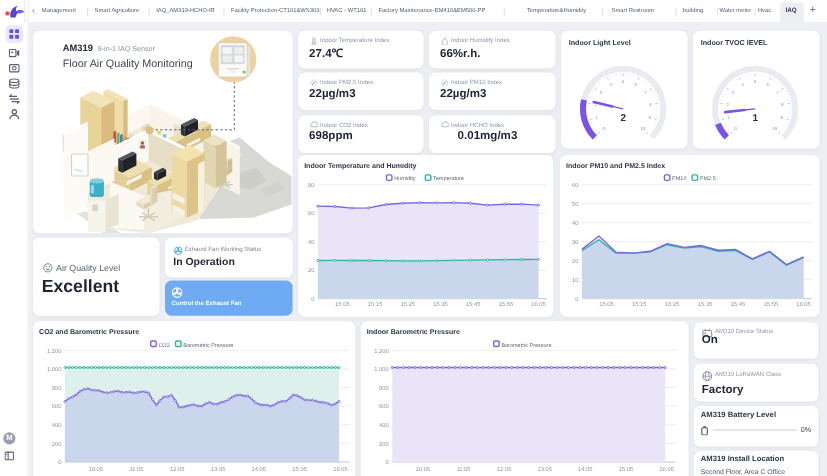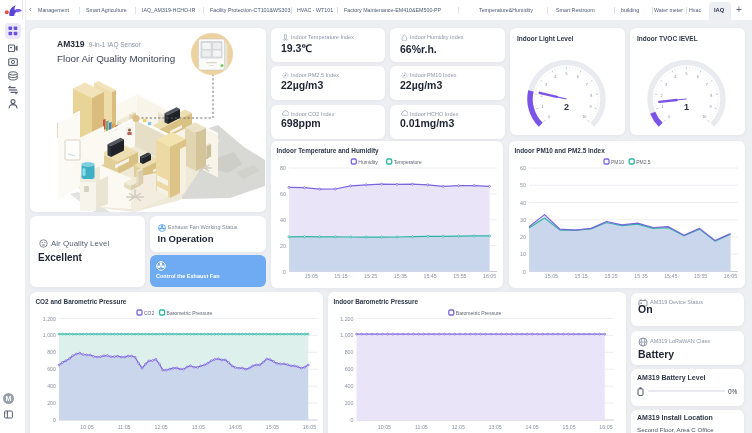--- a/index.html
+++ b/index.html
@@ -206,21 +206,21 @@
 <rect x="176" y="34" width="11" height="1.2" rx="0.6" fill="#d9d4c6"></rect>
 <rect x="179" y="37" width="5" height="1" rx="0.5" fill="#e3ded2"></rect>
 <circle cx="192" cy="37.5" r="1.5" fill="#6bd05f"></circle>
 </svg>
 <div class="card" style="left:271px;top:28px;width:114px;height:34px;"></div>
 <svg class="abs" style="left:282px;top:33.5px;z-index:3;" width="7" height="7" viewBox="0 0 10 10">
     <path d="M3.5,1.5 a1.3,1.3 0 0 1 2.6,0 V6 a2.4,2.4 0 1 1 -2.6,0 Z" fill="none" stroke="#97a0b0" stroke-width="1"></path>
     <circle cx="4.8" cy="7.6" r="1.1" fill="#97a0b0"></circle>
   </svg>
 <div class="abs lab" style="left:291px;top:34px;z-index:3;">Indoor Temperature Index</div>
-<div class="abs val" style="left:281px;top:40.5px;z-index:3;">19.3℃</div>
+<div class="abs val" style="left:281px;top:40.5px;z-index:3;">27.4℃</div>
 <div class="card" style="left:390px;top:28px;width:115px;height:34px;"></div>
 <svg class="abs" style="left:401px;top:33.5px;z-index:3;" width="7" height="7" viewBox="0 0 10 10">
     <path d="M4.8,0.8 C6.8,3.2 8.3,5 8.3,6.8 a3.5,3.5 0 0 1 -7,0 C1.3,5 2.8,3.2 4.8,0.8 Z" fill="none" stroke="#97a0b0" stroke-width="1"></path>
   </svg>
 <div class="abs lab" style="left:410px;top:34px;z-index:3;">Indoor Humidity Index</div>
 <div class="abs val" style="left:400px;top:43px;z-index:3;">66%r.h.</div>
 <div class="card" style="left:271px;top:66px;width:114px;height:34px;"></div>
 <svg class="abs" style="left:282px;top:71.5px;z-index:3;" width="7" height="7" viewBox="0 0 10 10">
     <circle cx="4.8" cy="4.8" r="3.8" fill="none" stroke="#97a0b0" stroke-width="0.9" stroke-dasharray="2,1.4"></circle>
     <circle cx="4.8" cy="4.8" r="1.2" fill="#97a0b0"></circle>
@@ -242,21 +242,21 @@
 <svg class="abs" style="left:282px;top:110.0px;z-index:3;" width="7" height="7" viewBox="0 0 10 10">
     <path d="M2.6,7.5 a2,2 0 0 1 -0.2,-4 a3,3 0 0 1 5.8,-0.6 a2.3,2.3 0 0 1 -0.4,4.6 Z" fill="none" stroke="#97a0b0" stroke-width="1"></path>
   </svg>
 <div class="abs lab" style="left:291px;top:110.5px;z-index:3;">Indoor CO2 Index</div>
 <div class="abs val" style="left:281px;top:117.0px;z-index:3;">698ppm</div>
 <div class="card" style="left:390px;top:104.5px;width:115px;height:34px;"></div>
 <svg class="abs" style="left:401px;top:110.0px;z-index:3;" width="7" height="7" viewBox="0 0 10 10">
     <path d="M2.6,7.5 a2,2 0 0 1 -0.2,-4 a3,3 0 0 1 5.8,-0.6 a2.3,2.3 0 0 1 -0.4,4.6 Z" fill="none" stroke="#97a0b0" stroke-width="1"></path>
   </svg>
 <div class="abs lab" style="left:410px;top:110.5px;z-index:3;">Indoor HCHO Index</div>
-<div class="abs val" style="left:400px;top:117.0px;z-index:3;">0.01mg/m3</div>
+<div class="abs val" style="left:416px;top:117.0px;z-index:3;">0.01mg/m3</div>
 <div class="card" style="left:509.5px;top:28px;width:115px;height:107px;"><svg width="115" height="107" viewBox="0 0 115 107">
 <text x="7" y="12.5" font-size="6.5" font-weight="bold" fill="#2e3748" font-family="Liberation Sans">Indoor Light Level</text>
 <path d="M30.7,96.8 A36.5,36.5 0 1 1 82.3,96.8" fill="none" stroke="#e9ebf1" stroke-width="5.5"></path>
 <path d="M30.7,96.8 A36.5,36.5 0 0 1 20.9,62.8" fill="none" stroke="#7a54e8" stroke-width="5.5"></path>
 <line x1="33.7" y1="93.8" x2="35.6" y2="91.9" stroke="#b4bac6" stroke-width="0.7"></line>
 <text x="38.7" y="90.2" font-size="3.8" fill="#858da0" text-anchor="middle" font-family="Liberation Sans">0</text>
 <line x1="31.7" y1="91.5" x2="32.7" y2="90.7" stroke="#ccd0da" stroke-width="0.45"></line>
 <line x1="29.9" y1="89.1" x2="30.9" y2="88.4" stroke="#ccd0da" stroke-width="0.45"></line>
 <line x1="28.3" y1="86.5" x2="29.4" y2="85.9" stroke="#ccd0da" stroke-width="0.45"></line>
 <line x1="26.9" y1="83.8" x2="28.1" y2="83.3" stroke="#ccd0da" stroke-width="0.45"></line>
@@ -479,21 +479,21 @@
 <polyline points="20,85.7 35.5,73.6 51,88.2 66.5,89.1 82,87.4 97.5,80.5 113,83.9 128.5,82.2 144,86.5 159.5,85.7 175,94.3 190.5,87.4 206,99.5 221.5,92.6" fill="none" stroke="#7b64e0" stroke-width="1.2" stroke-linejoin="round"></polyline>
 </svg></div>
 <div class="card" style="left:30px;top:216px;width:115px;height:71px;"></div>
 <svg class="abs" style="left:39px;top:239px;z-index:3;" width="9" height="9" viewBox="0 0 12 12">
 <circle cx="6" cy="6" r="5" fill="none" stroke="#6a7486" stroke-width="1.1"></circle>
 <circle cx="4.2" cy="4.6" r="0.8" fill="#6a7486"></circle>
     <circle cx="7.8" cy="4.6" r="0.8" fill="#6a7486"></circle>
 <path d="M3.6,7.2 a2.6,2.6 0 0 0 4.8,0 Z" fill="#6a7486"></path>
   </svg>
 <div class="abs" style="left:51px;top:239px;font-size:8px;color:#5b6576;z-index:3;">Air Quality Level</div>
-<div class="abs" style="left:38px;top:252px;font-size:10px;font-weight:bold;color:#1d2433;z-index:3;">Excellent</div>
+<div class="abs" style="left:38px;top:252px;font-size:16px;font-weight:bold;color:#1d2433;z-index:3;">Excellent</div>
 <div class="card" style="left:149.5px;top:216px;width:116.5px;height:35.5px;"></div>
 <svg class="abs" style="left:158px;top:223.5px;z-index:3;" width="8" height="8" viewBox="0 0 12 12">
 <circle cx="6" cy="6" r="5.2" fill="none" stroke="#4a9df0" stroke-width="1.2"></circle>
 <g fill="#4a9df0">
       <ellipse cx="6" cy="3.6" rx="1.4" ry="2"></ellipse>
       <ellipse cx="8.4" cy="6.9" rx="2" ry="1.4"></ellipse>
       <ellipse cx="3.6" cy="6.9" rx="2" ry="1.4"></ellipse>
       <circle cx="6" cy="6" r="1"></circle>
     </g>
   </svg>
@@ -774,21 +774,21 @@
   </svg>
 <div class="abs lab" style="left:650px;top:299px;z-index:3;">AM319 Device Status</div>
 <div class="abs val" style="left:638px;top:303px;z-index:3;">On</div>
 <div class="card" style="left:631px;top:331px;width:113px;height:34px;"></div>
 <svg class="abs" style="left:638px;top:336.5px;z-index:3;" width="10" height="10" viewBox="0 0 10 10">
     <circle cx="5" cy="5" r="4" fill="none" stroke="#8d96a8" stroke-width="1"></circle>
     <ellipse cx="5" cy="5" rx="1.8" ry="4" fill="none" stroke="#8d96a8" stroke-width="0.8"></ellipse>
     <line x1="1" y1="5" x2="9" y2="5" stroke="#8d96a8" stroke-width="0.8"></line>
   </svg>
 <div class="abs lab" style="left:650px;top:338px;z-index:3;">AM319 LoRaWAN Class</div>
-<div class="abs val" style="left:638px;top:347.5px;z-index:3;">Battery</div>
+<div class="abs val" style="left:638px;top:347.5px;z-index:3;">Factory</div>
 <div class="card" style="left:631px;top:368.5px;width:113px;height:37.5px;"></div>
 <div class="abs ttl" style="left:637px;top:374px;z-index:3;">AM319 Battery Level</div>
 <svg class="abs" style="left:637px;top:386.5px;z-index:3;" width="7" height="9" viewBox="0 0 7 9">
 <rect x="1" y="1.8" width="5" height="6.6" rx="1" fill="none" stroke="#4b5568" stroke-width="1"></rect>
 <rect x="2.4" y="0.4" width="2.2" height="1.4" fill="#4b5568"></rect>
   </svg>
 <div class="abs" style="left:648px;top:390px;width:77px;height:2px;border-radius:1px;background:#e8e9ef;z-index:3;"></div>
 <div class="abs" style="left:728px;top:388px;font-size:6.5px;color:#333a47;z-index:3;">0%</div>
 <div class="card" style="left:631px;top:409.5px;width:113px;height:45px;"></div>
 <div class="abs ttl" style="left:637px;top:414px;z-index:3;">AM319 Install Location</div>

